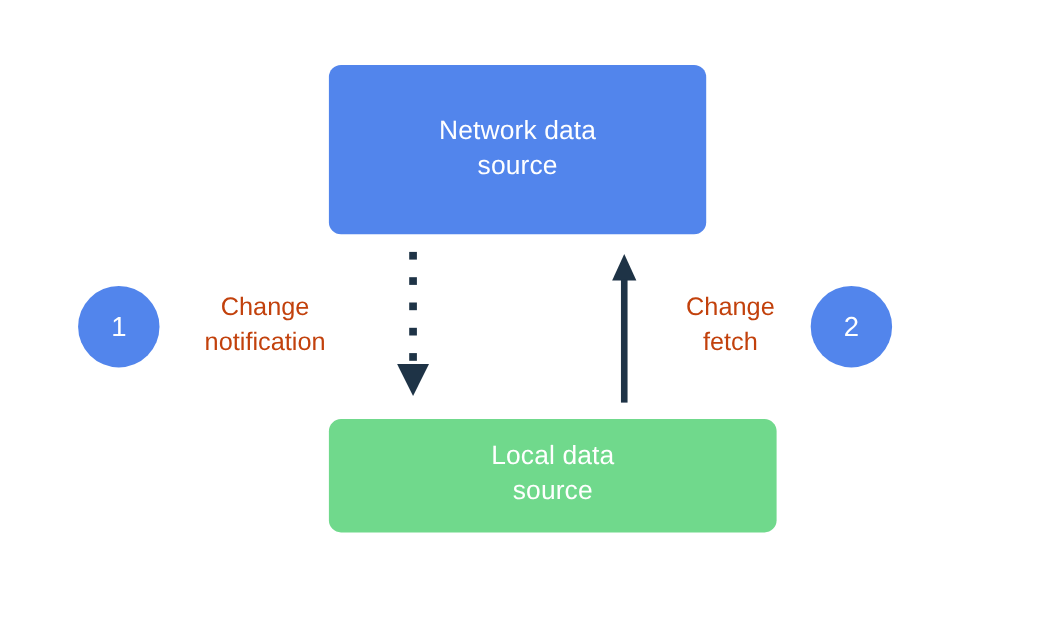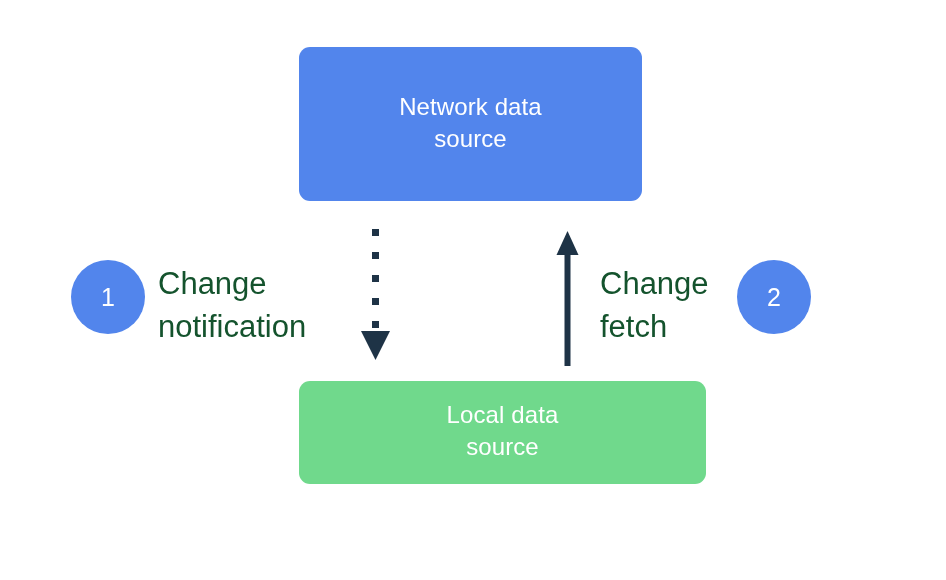--- a/index.html
+++ b/index.html
@@ -28,21 +28,21 @@
     justify-content: center;
     text-align: center;
     color: #ffffff;
     font-size: 24px;
     line-height: 1.32;
     letter-spacing: 0.1px;
     font-weight: 400;
   }
   #network-box {
     left: 299px;
-    top: 47px;
+    top: 59px;
     width: 343px;
     height: 154px;
     background: #5285EC;
     align-items: flex-start;
     padding-top: 44px;
   }
   #local-box {
     left: 299px;
     top: 381px;
     width: 407px;
@@ -70,24 +70,24 @@
     align-items: center;
     justify-content: center;
     line-height: 1;
   }
   #badge-1 { left: 71px; top: 260px; }
   #badge-2 { left: 737px; top: 260px; }
 
   
   .edge-label {
     position: absolute;
-    color: #14532d;
-    font-size: 31px;
+    color: #c2410c;
+    font-size: 23px;
     line-height: 1.38;
-    text-align: left;
+    text-align: center;
     white-space: pre-line;
   }
   #label-notification {
     left: 158px;
     top: 263px;
     width: 166px;
   }
   #label-fetch {
     left: 600px;
     top: 263px;

